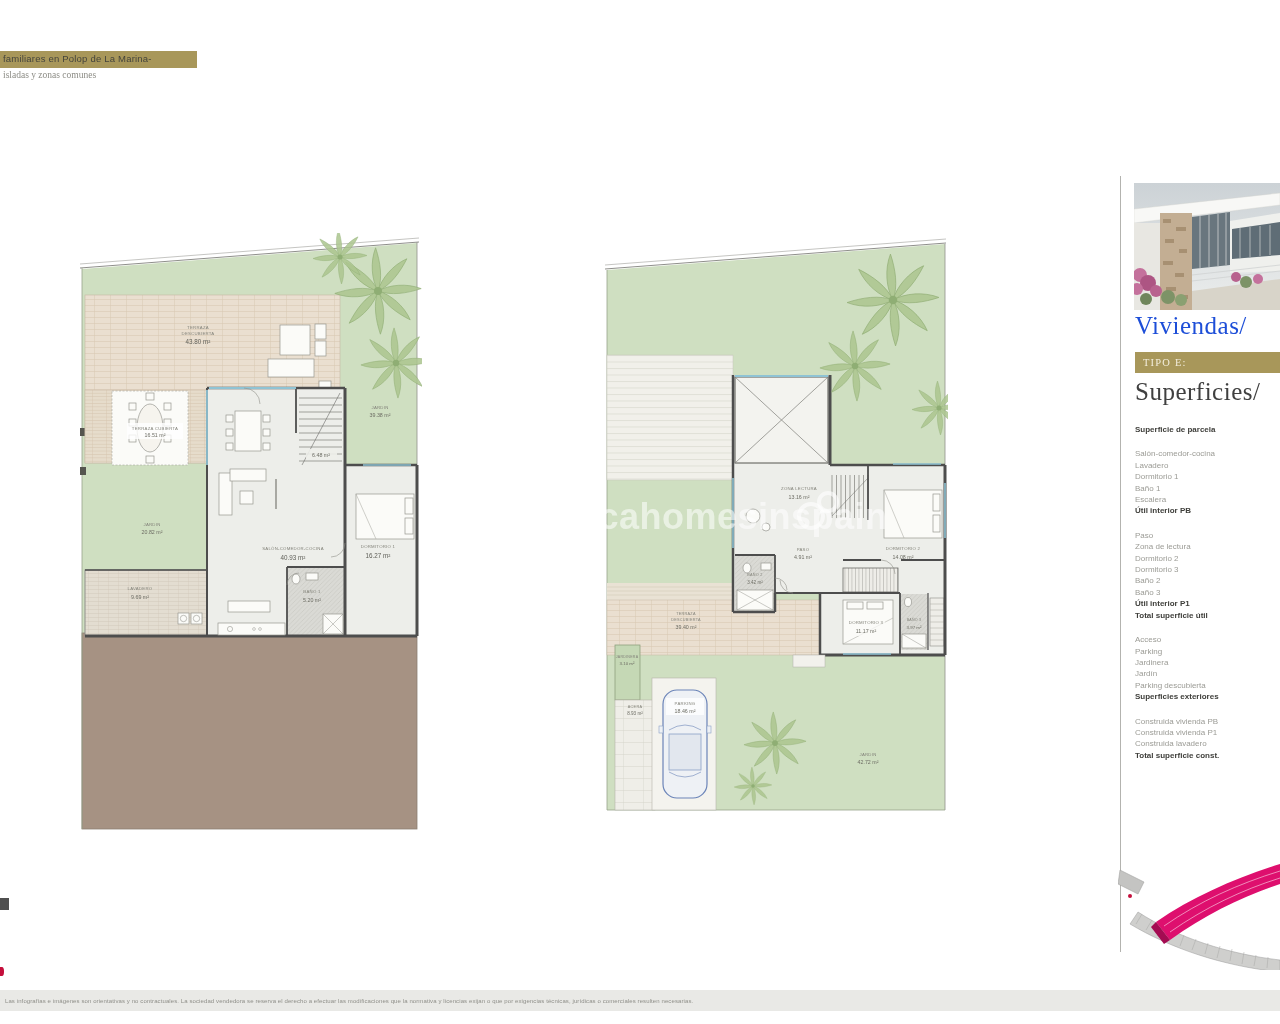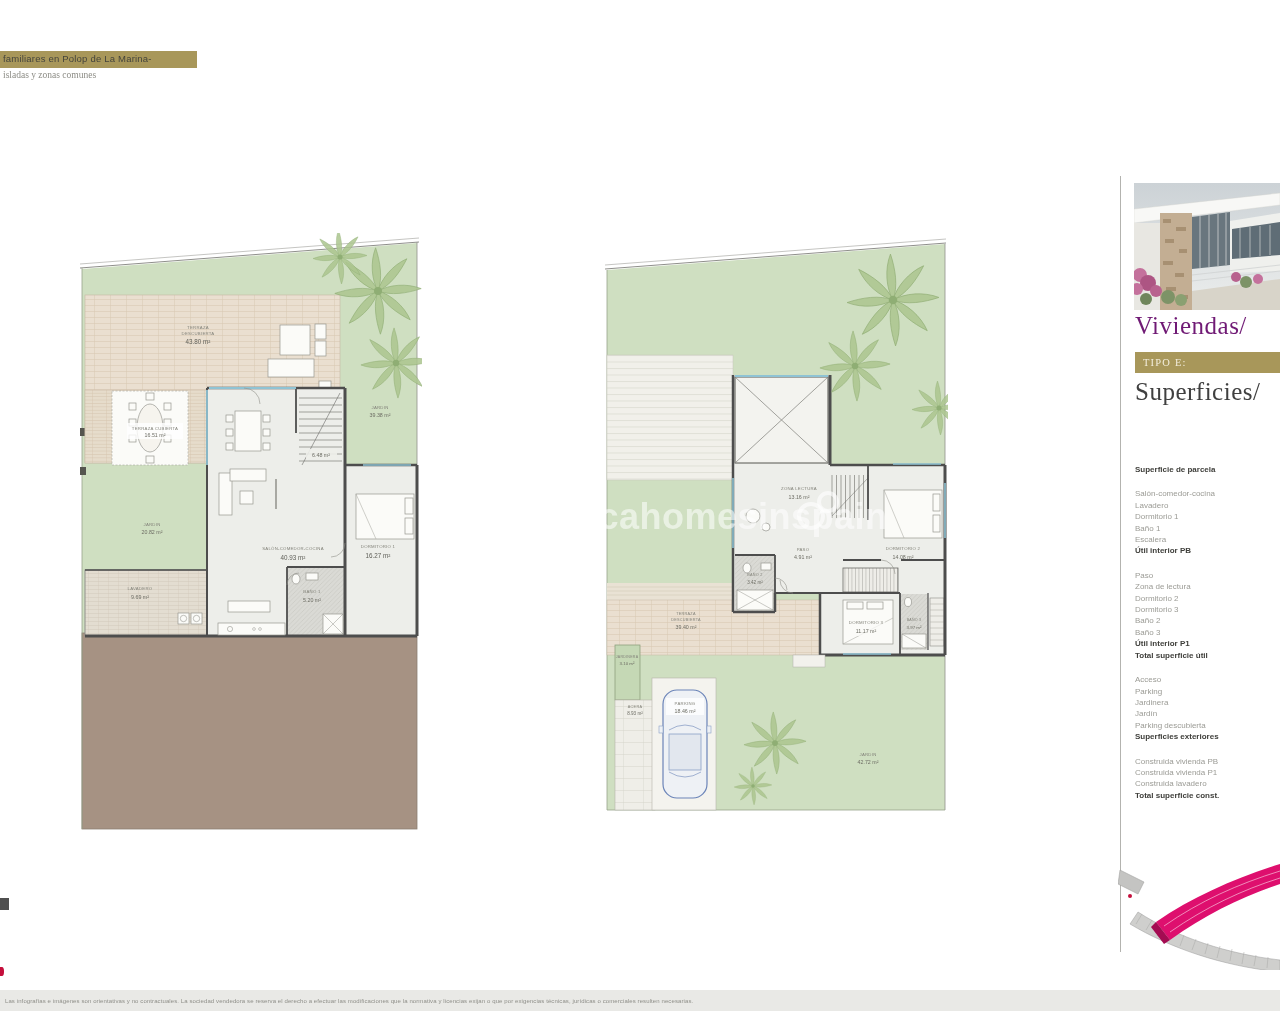--- a/index.html
+++ b/index.html
@@ -11,27 +11,27 @@
   .pn{font-size:4.3px;fill:#83837a;text-anchor:middle;letter-spacing:.25px;}
   .pv{font-size:5.3px;fill:#6d6d64;text-anchor:middle;}
   .pvb{font-size:6.3px;fill:#5e5e57;text-anchor:middle;}
   .furn{fill:#fbfbf8;stroke:#979791;stroke-width:.7;}
   
   .hdr-bar{left:0;top:51px;width:197px;height:17px;background:#a8975a;}
   .hdr-l1{left:3px;top:53px;font-family:Liberation Sans, sans-serif;font-size:9.5px;color:#44443c;letter-spacing:.2px;}
   .hdr-l2{left:3px;top:70px;font-family:"Liberation Serif",serif;font-size:9.5px;color:#8c8c85;}
   
   .side-line{left:1120px;top:176px;width:1px;height:776px;background:#b3b3af;}
-  .side-title{left:1135px;top:312px;font-family:"Liberation Serif",serif;font-size:25px;color:#701a75;letter-spacing:.5px;}
+  .side-title{left:1135px;top:312px;font-family:"Liberation Serif",serif;font-size:25px;color:#1d4ed8;letter-spacing:.5px;}
   .side-badge{left:1135px;top:352px;width:148px;height:21px;background:#a8975a;color:#f3eedd;
       font-family:"Liberation Serif",serif;font-size:10.5px;letter-spacing:1.2px;line-height:21px;
       padding-left:8px;box-sizing:border-box;}
   .side-badge2{left:1274px;top:352px;width:6px;height:21px;background:#a8975a;}
   .side-sub{left:1135px;top:378px;font-family:"Liberation Serif",serif;font-size:25px;color:#404040;letter-spacing:.5px;}
-  .side-rows{left:1135px;top:424px;width:146px;margin-top:40px;}
+  .side-rows{left:1135px;top:424px;width:146px;}
   .srow{font-size:8px;color:#9b9b95;line-height:11.4px;white-space:nowrap;}
   .srow.b{color:#3e3e3a;font-weight:bold;}
   .srow.gap{margin-top:13px;}
   
   .watermark{left:576px;top:496px;font-size:36px;font-weight:bold;color:rgba(255,255,255,.55);
       letter-spacing:.5px;z-index:6;}
   
   .footer-bar{left:0;top:990px;width:1280px;height:21px;background:#e9e9e6;}
   .footer-text{left:5px;top:998px;font-size:6px;color:#8f8f89;letter-spacing:.1px;white-space:nowrap;}
   .mark-square{left:0;top:898px;width:9px;height:12px;background:#4f4f4f;}

